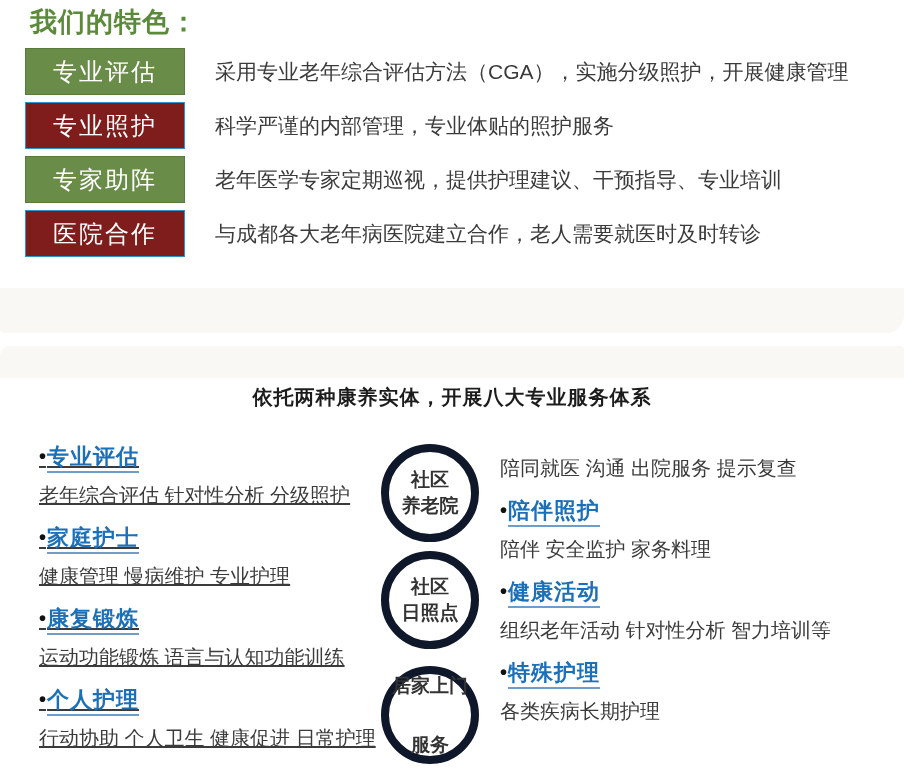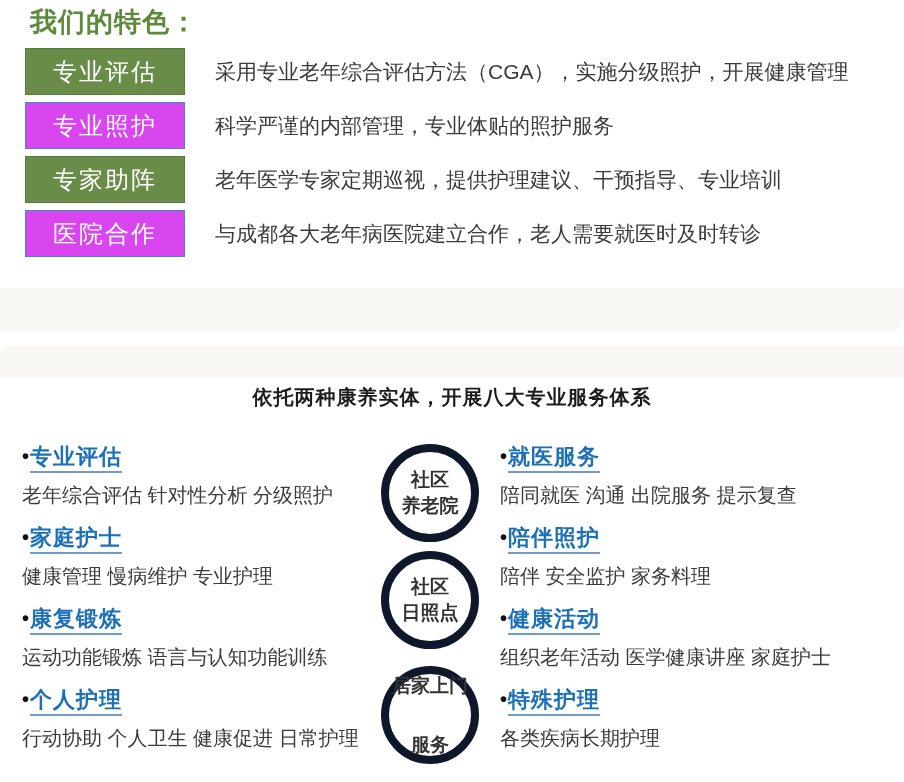--- a/index.html
+++ b/index.html
@@ -20,36 +20,36 @@
   }
   .feature-rows{position:absolute;left:25px;top:48px;width:860px;}
   .feature-row{display:flex;align-items:center;height:47px;margin-bottom:7px;}
   .tag{
     width:160px;height:47px;flex:0 0 160px;
     display:flex;align-items:center;justify-content:center;
     color:#ffffff;font-size:24px;letter-spacing:2px;
     box-sizing:border-box;
   }
   .tag.green{background:#6a8c49;border:1px solid #597a3a;}
-  .tag.blue{background:#d946ef;border:1px solid #2d93c9;}
+  .tag.blue{background:#7f1d1d;border:1px solid #2d93c9;}
   .feature-desc{margin-left:30px;font-size:21px;color:#3b3b3b;white-space:nowrap;}
 
   
   .band{position:absolute;left:0;width:904px;background:#faf8f4;}
   .band1{top:288px;height:45px;border-radius:0 0 18px 4px;}
   .band2{top:346px;height:32px;border-radius:10px 4px 0 0;}
 
   
   .services-title{
     position:absolute;left:0;top:384px;width:904px;
     text-align:center;font-size:20px;font-weight:bold;color:#1c1c1c;
     letter-spacing:1px;margin:0;
   }
   .svc-col{position:absolute;top:443px;}
-  .svc-col.left{left:22px;width:356px;}
+  .svc-col.left{left:39px;width:356px;text-decoration:underline;}
   .svc-col.right{left:500px;width:402px;}
   .svc-item{margin-bottom:17px;}
   .svc-head{font-size:22px;line-height:26px;font-weight:bold;white-space:nowrap;}
   .bullet{color:#111;font-size:20px;margin-right:1px;vertical-align:1px;}
   .svc-link{
     color:#1c70b8;letter-spacing:1px;
     border-bottom:2px solid #6f9cc9;padding-bottom:2px;
     cursor:pointer;
   }
   .svc-desc{font-size:20px;line-height:24px;color:#3b3b3b;margin-top:13px;white-space:nowrap;}
@@ -144,32 +144,31 @@
     <span>日照点</span>
   </div>
   <div class="circle c3">
     <span>居家上门</span>
     <span>服务</span>
   </div>
 
   <div class="svc-col right">
 
     <div class="svc-item">
-      <div class="svc-head"><span class="bullet">•</span><span class="svc-link">就医服务</span></div>
       <div class="svc-desc">陪同就医 沟通 出院服务 提示复查</div>
     </div>
 
     <div class="svc-item">
       <div class="svc-head"><span class="bullet">•</span><span class="svc-link">陪伴照护</span></div>
       <div class="svc-desc">陪伴 安全监护 家务料理</div>
     </div>
 
     <div class="svc-item">
       <div class="svc-head"><span class="bullet">•</span><span class="svc-link">健康活动</span></div>
-      <div class="svc-desc">组织老年活动 医学健康讲座 家庭护士</div>
+      <div class="svc-desc">组织老年活动 针对性分析 智力培训等</div>
     </div>
 
     <div class="svc-item">
       <div class="svc-head"><span class="bullet">•</span><span class="svc-link">特殊护理</span></div>
       <div class="svc-desc">各类疾病长期护理</div>
     </div>
 
   </div>
 
 </div>

